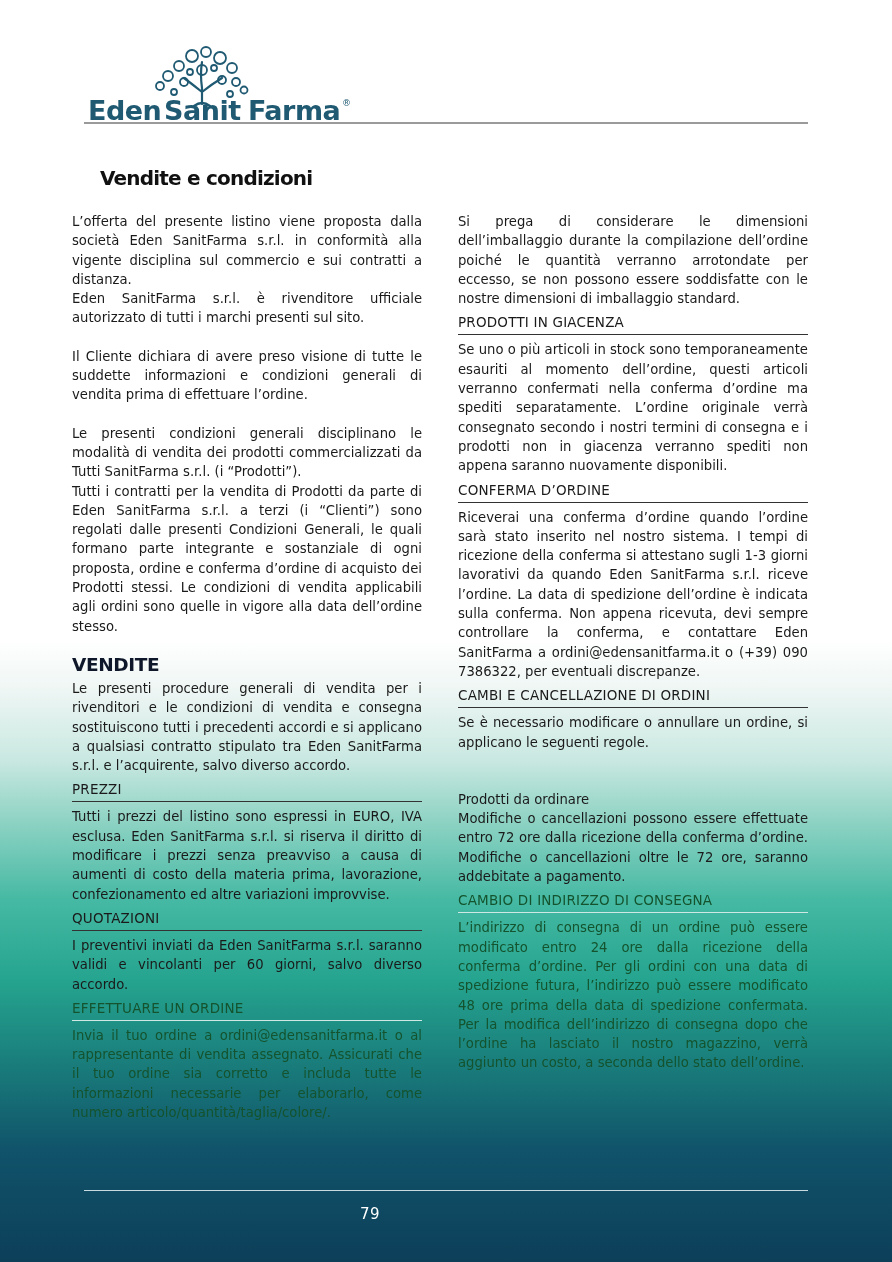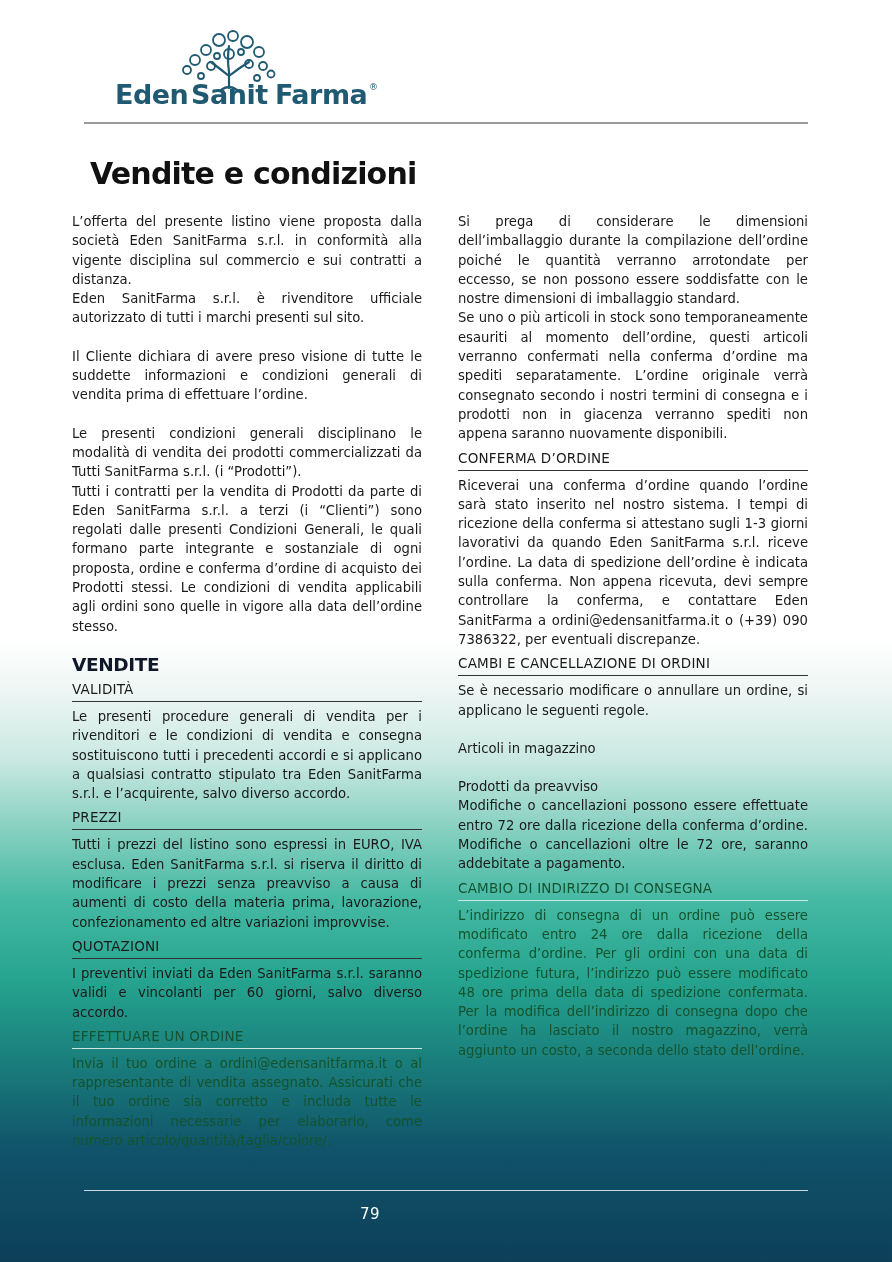--- a/index.html
+++ b/index.html
@@ -7,26 +7,26 @@
     width: 892px; height: 1262px; overflow: hidden; position: relative;
     background: linear-gradient(180deg,
       #ffffff 0px, #ffffff 640px,
       #eef6f4 690px, #c9e8e1 760px,
       #8fd3c4 820px, #45b9a3 900px,
       #25a48f 980px, #1a7f7c 1060px,
       #10536a 1150px, #0d3f59 1262px);
     font-family: "DejaVu Sans", sans-serif;
     color: #1a1a1a;
   }
-  .logo { position: absolute; left: 84px; top: 28px; width: 270px; height: 84px; margin-left: 27px; }
+  .logo { position: absolute; left: 84px; top: 44px; width: 270px; height: 84px; }
   .header-rule { position: absolute; left: 84px; top: 122px; width: 724px; height: 2px; background: #9a9a9a; }
   .page-title {
-    position: absolute; left: 84px; top: 150px; margin: 6px;
+    position: absolute; left: 84px; top: 150px; margin: 16px;
     font-family: "DejaVu Sans", sans-serif; font-weight: bold;
-    font-size: 30px; letter-spacing: -0.8px; color: #111;
+    font-size: 20px; letter-spacing: -0.8px; color: #111;
   }
   .col { position: absolute; top: 212px; width: 350px; }
   .col-left { left: 72px; }
   .col-right { left: 458px; }
   p { margin: 0; font-size: 13.2px; line-height: 19.3px; text-align: justify; hyphens: auto; }
   .gap { height: 19px; }
   .section-title {
     margin: 18px 0 4px 0; font-weight: bold; font-size: 18.5px; letter-spacing: -0.4px; color: #0f172a;
   }
   .sub {
@@ -82,49 +82,48 @@
   <p>L’offerta del presente listino viene proposta dalla società Eden SanitFarma s.r.l. in conformità alla vigente disciplina sul commercio e sui contratti a distanza.</p>
   <p>Eden SanitFarma s.r.l. è rivenditore ufficiale autorizzato di tutti i marchi presenti sul sito.</p>
   <div class="gap"></div>
   <p>Il Cliente dichiara di avere preso visione di tutte le suddette informazioni e condizioni generali di vendita prima di effettuare l’ordine.</p>
   <div class="gap"></div>
   <p>Le presenti condizioni generali disciplinano le modalità di vendita dei prodotti commercializzati da Tutti SanitFarma s.r.l. (i “Prodotti”).</p>
   <p>Tutti i contratti per la vendita di Prodotti da parte di Eden SanitFarma s.r.l. a terzi (i “Clienti”) sono regolati dalle presenti Condizioni Generali, le quali formano parte integrante e sostanziale di ogni proposta, ordine e conferma d’ordine di acquisto dei Prodotti stessi. Le condizioni di vendita applicabili agli ordini sono quelle in vigore alla data dell’ordine stesso.</p>
 
   <div class="section-title">VENDITE</div>
 
-  <div class="sub">VALIDITÀ</div>
   <p>Le presenti procedure generali di vendita per i rivenditori e le condizioni di vendita e consegna sostituiscono tutti i precedenti accordi e si applicano a qualsiasi contratto stipulato tra Eden SanitFarma s.r.l. e l’acquirente, salvo diverso accordo.</p>
 
   <div class="sub">PREZZI</div>
   <p>Tutti i prezzi del listino sono espressi in EURO, IVA esclusa. Eden SanitFarma s.r.l. si riserva il diritto di modificare i prezzi senza preavviso a causa di aumenti di costo della materia prima, lavorazione, confezionamento ed altre variazioni improvvise.</p>
 
   <div class="sub">QUOTAZIONI</div>
   <p>I preventivi inviati da Eden SanitFarma s.r.l. saranno validi e vincolanti per 60 giorni, salvo diverso accordo.</p>
 
   <div class="light">
     <div class="sub">EFFETTUARE UN ORDINE</div>
     <p>Invia il tuo ordine a ordini@edensanitfarma.it o al rappresentante di vendita assegnato. Assicurati che il tuo ordine sia corretto e includa tutte le informazioni necessarie per elaborarlo, come numero articolo/quantità/taglia/colore/.</p>
   </div>
 </div>
 
 <div class="col col-right">
   <p>Si prega di considerare le dimensioni dell’imballaggio durante la compilazione dell’ordine poiché le quantità verranno arrotondate per eccesso, se non possono essere soddisfatte con le nostre dimensioni di imballaggio standard.</p>
 
+  <div class="sub">PRODOTTI IN GIACENZA</div>
   <p>Se uno o più articoli in stock sono temporaneamente esauriti al momento dell’ordine, questi articoli verranno confermati nella conferma d’ordine ma spediti separatamente. L’ordine originale verrà consegnato secondo i nostri termini di consegna e i prodotti non in giacenza verranno spediti non appena saranno nuovamente disponibili.</p>
 
   <div class="sub">CONFERMA D’ORDINE</div>
   <p>Riceverai una conferma d’ordine quando l’ordine sarà stato inserito nel nostro sistema. I tempi di ricezione della conferma si attestano sugli 1-3 giorni lavorativi da quando Eden SanitFarma s.r.l. riceve l’ordine. La data di spedizione dell’ordine è indicata sulla conferma. Non appena ricevuta, devi sempre controllare la conferma, e contattare Eden SanitFarma a ordini@edensanitfarma.it o (+39) 090 7386322, per eventuali discrepanze.</p>
 
   <div class="sub">CAMBI E CANCELLAZIONE DI ORDINI</div>
   <p>Se è necessario modificare o annullare un ordine, si applicano le seguenti regole.</p>
   <div class="gap"></div>
-  <p>Articoli in magazzino</p>
   <div class="gap"></div>
-  <p>Prodotti da preavviso</p>
+  <p>Prodotti da ordinare</p>
   <p>Modifiche o cancellazioni possono essere effettuate entro 72 ore dalla ricezione della conferma d’ordine. Modifiche o cancellazioni oltre le 72 ore, saranno addebitate a pagamento.</p>
 
   <div class="light">
     <div class="sub">CAMBIO DI INDIRIZZO DI CONSEGNA</div>
     <p>L’indirizzo di consegna di un ordine può essere modificato entro 24 ore dalla ricezione della conferma d’ordine. Per gli ordini con una data di spedizione futura, l’indirizzo può essere modificato 48 ore prima della data di spedizione confermata. Per la modifica dell’indirizzo di consegna dopo che l’ordine ha lasciato il nostro magazzino, verrà aggiunto un costo, a seconda dello stato dell’ordine.</p>
   </div>
 </div>
 
 <div class="footer-rule"></div>
 <div class="page-number">79</div>

